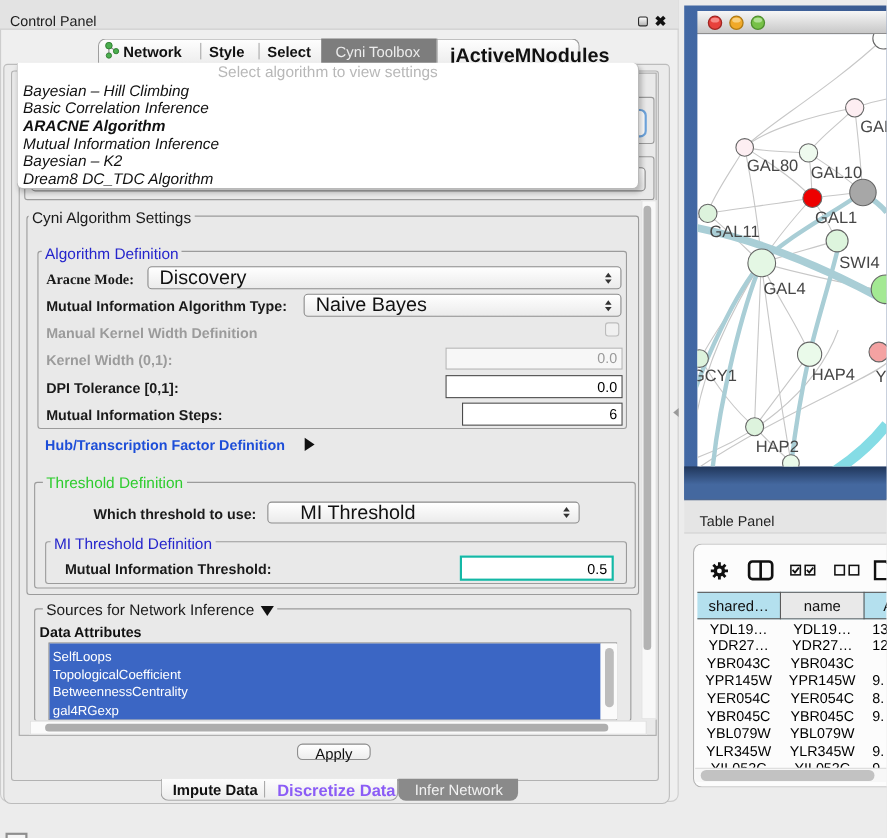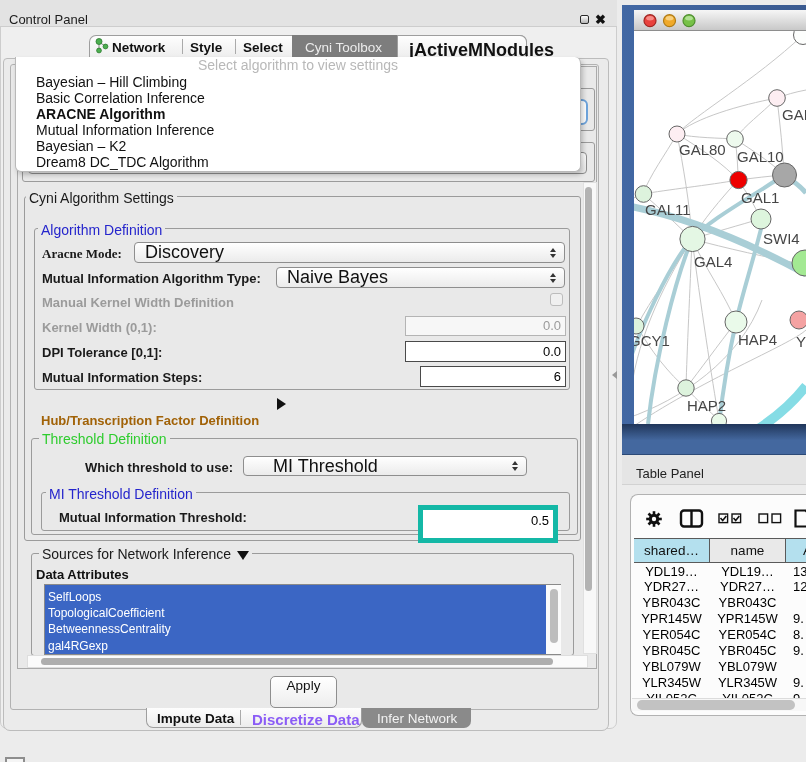--- a/index.html
+++ b/index.html
@@ -85,66 +85,66 @@
 
 <div class="lab dis" style="left:42px; top:320px;">Kernel Width (0,1):</div>
 <div class="tfield dis" style="left:405px; top:316px; width:161px; height:20px; border:1px solid #b4b4b4; background:#f7f7f7; line-height:18px;">0.0</div>
 
 <div class="lab" style="left:42px; top:345px;">DPI Tolerance [0,1]:</div>
 <div class="tfield" style="left:405px; top:341px; width:161px; height:21px; border:1px solid #4a4a4a; line-height:19px;">0.0</div>
 
 <div class="lab" style="left:42px; top:370px;">Mutual Information Steps:</div>
 <div class="tfield" style="left:420px; top:366px; width:146px; height:21px; border:1px solid #4a4a4a; line-height:19px;">6</div>
 
-<div class="abs b" style="left:41px; top:397px; font-size:13px; color:#a16207;margin-top:16px;">Hub/Transcription Factor Definition</div>
+<div class="abs b" style="left:41px; top:397px; font-size:13px; color:#1d4ed8;">Hub/Transcription Factor Definition</div>
 <div class="abs" style="left:277px; top:398px; width:0; height:0; border-top:6px solid transparent; border-bottom:6px solid transparent; border-left:9px solid #111;"></div>
 
 <div class="gbox" style="left:31px; top:438px; width:547px; height:97px;"></div>
 <div class="gtitle" style="left:39px; top:431px; color:#2ecc2e;">Threshold Definition</div>
 
 <div class="lab" style="left:85px; top:460px;">Which threshold to use:</div>
 <div class="combo" style="left:243px; top:456px; width:284px; height:20px;padding-left:29px;">MI Threshold<span class="arr">
       <i></i>
       <u></u>
     </span></div>
 
 <div class="gbox" style="left:41px; top:492px; width:529px; height:39px;"></div>
 <div class="gtitle" style="left:46px; top:486px; color:#2525cc;">MI Threshold Definition</div>
 <div class="lab" style="left:59px; top:510px;">Mutual Information Threshold:</div>
-<div class="tfield" style="left:418px; top:505px; width:140px; height:38px; border:5px solid #14b8a6; line-height:21px;">0.5</div>
+<div class="tfield" style="left:418px; top:505px; width:140px; height:23px; border:2px solid #14b8a6; line-height:21px;">0.5</div>
 
 <div class="gbox" style="left:31px; top:553px; width:543px; height:103px;"></div>
 <div class="gtitle" style="left:39px; top:546px; color:#1a1a1a;">Sources for Network Inference <span style="display:inline-block; width:0; height:0; border-left:6.5px solid transparent; border-right:6.5px solid transparent; border-top:9px solid #111; vertical-align:middle; margin-left:2px;"></span></div>
 <div class="abs b" style="left:36px; top:567px; font-size:13px; color:#111;">Data Attributes</div>
 
 <div class="abs" style="left:44px; top:584px; width:517px; height:71px; border:1px solid #8a8a8a; background:#fff;"></div>
 <div class="abs" style="left:45px; top:585px; width:501px; height:69px; background:#3b66c4;"></div>
 <div class="abs" style="left:48px; top:588.5px; font-size:12px; color:#fff; line-height:16.4px;">SelfLoops<br>TopologicalCoefficient<br>BetweennessCentrality<br>gal4RGexp</div>
 
 <div class="abs" style="left:546px; top:585px; width:15px; height:69px; background:#fbfbfb;"></div>
 <div class="abs" style="left:550px; top:589px; width:8px; height:54px; background:#bdbdbd; border-radius:4px;"></div>
 
 <div class="abs" style="left:27px; top:655px; width:561px; height:13px; background:#fbfbfb; border:1px solid #dedede;"></div>
 <div class="abs" style="left:41px; top:658px; width:512px; height:7px; background:#aeaeae; border-radius:4px;"></div>
 
 <div class="abs" style="left:583px; top:182px; width:14px; height:472px; background:#f8f8f8; border:1px solid #e0e0e0;"></div>
 <div class="abs" style="left:584.5px; top:187px; width:7px; height:404px; background:#b3b3b3; border-radius:4px;"></div>
 
-<div class="abs" style="left:270px; top:676px; width:67px; height:32px; border:1px solid #8e8e8e; border-radius:5px; background:linear-gradient(#ffffff,#ededed); text-align:center; font-size:13.5px; line-height:18px; color:#111;">Apply</div>
+<div class="abs" style="left:270px; top:676px; width:67px; height:15px; border:1px solid #8e8e8e; border-radius:5px; background:linear-gradient(#ffffff,#ededed); text-align:center; font-size:13.5px; line-height:18px; color:#111;">Apply</div>
 
 <div class="abs" style="left:146px; top:708px; width:216px; height:20px; background:linear-gradient(#fdfdfd,#ececec); border:1px solid #9e9e9e; border-top:none; border-radius:0 0 7px 7px;"></div>
 <div class="abs" style="left:240px; top:710px; width:1px; height:15px; background:#aaa;"></div>
 <div class="abs b" style="left:157px; top:711px; font-size:13.5px; color:#111;">Impute Data</div>
 <div class="abs b" style="left:252px; top:711px; font-size:15px; color:#8b5cf6;">Discretize Data</div>
 <div class="abs" style="left:362px; top:708px; width:109px; height:20px; background:#8a8a8a; border-radius:0 0 7px 7px;"></div>
 <div class="abs" style="left:377px; top:711px; font-size:13.5px; color:#f2f2f2;">Infer Network</div>
 
 <div class="abs" id="popup" style="left:15px; top:57px; width:566px; height:115px; background:#fff; border:1px solid #b9b9b9; border-top:none; border-radius:0 6px 6px 6px; box-shadow:2px 3px 5px rgba(0,0,0,0.22); font-size:14px; color:#111;">
   <div style="text-align:center; color:#b8b8b8; height:17px; line-height:17px; font-size:14px;">Select algorithm to view settings</div>
-  <div style="padding-left:20px; line-height:16.1px;">
+  <div style="padding-left:5px; line-height:16.1px;font-style:italic;">
     Bayesian – Hill Climbing<br>
     Basic Correlation Inference<br>
     <span class="b">ARACNE Algorithm</span><br>
     Mutual Information Inference<br>
     Bayesian – K2<br>
     Dream8 DC_TDC Algorithm
   </div>
 </div>
 
 <div class="abs" style="left:612px; top:371px; width:0; height:0; border-top:4px solid transparent; border-bottom:4px solid transparent; border-right:5px solid #9a9a9a;"></div>

